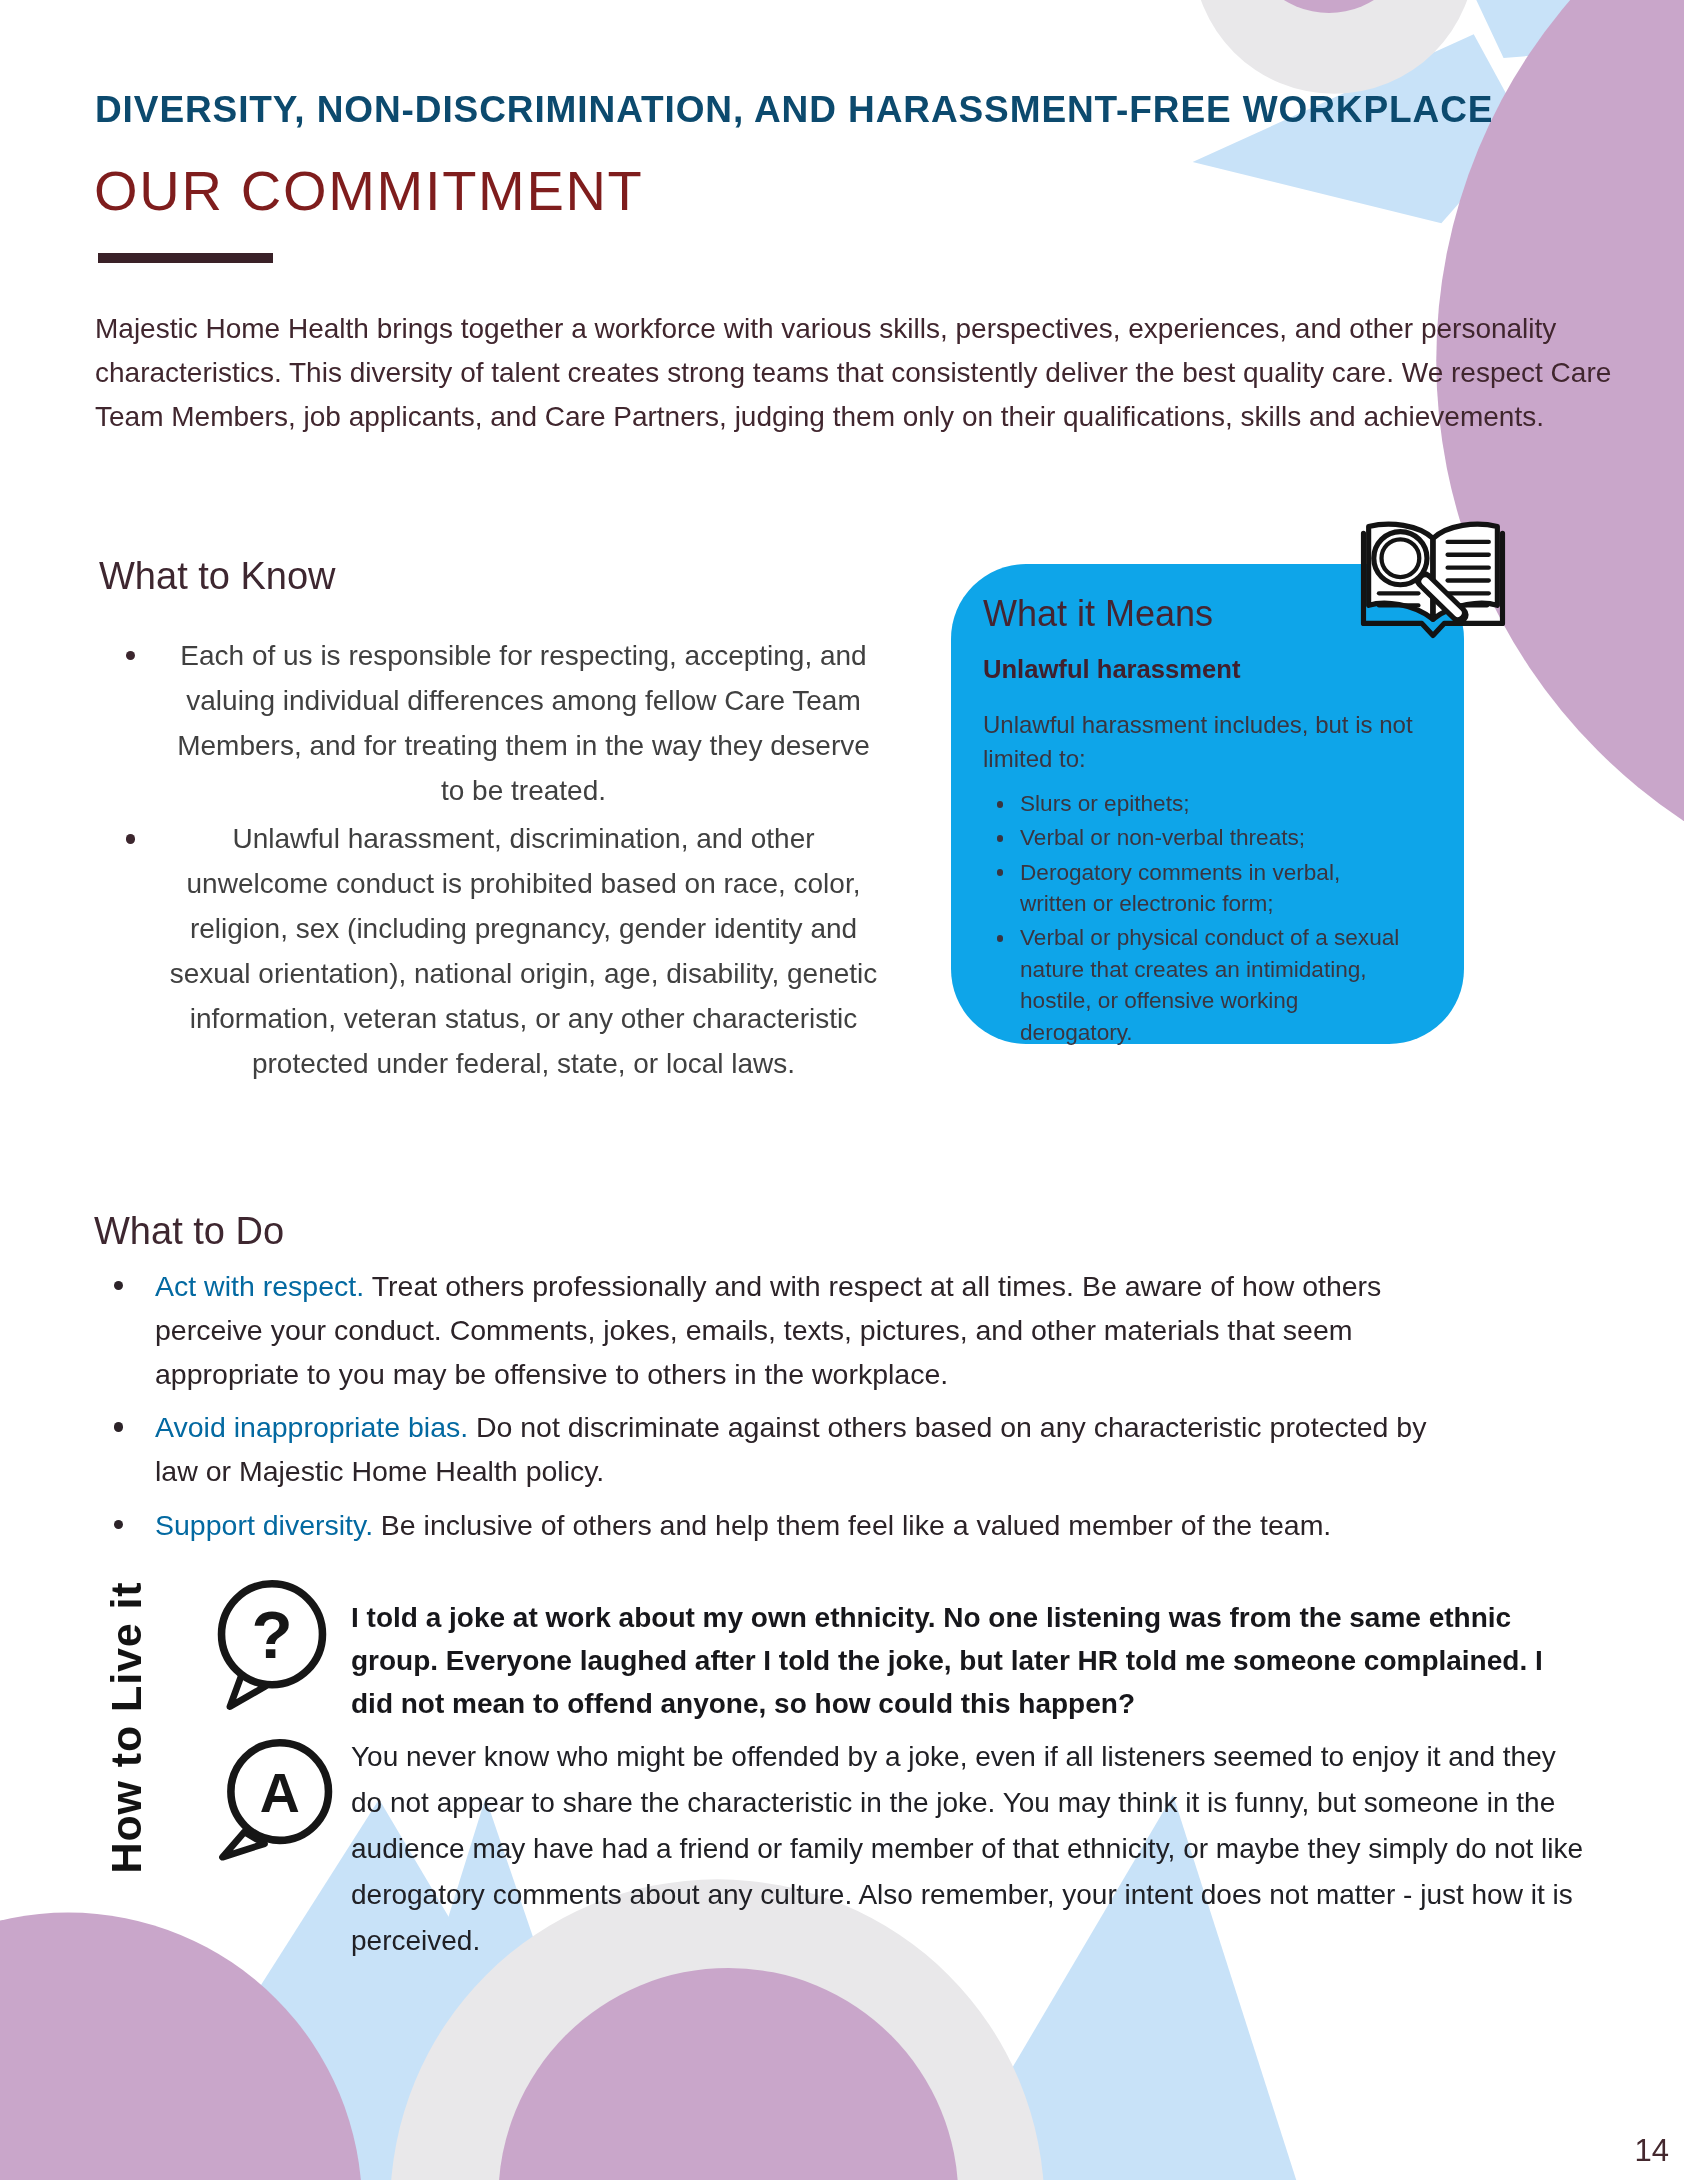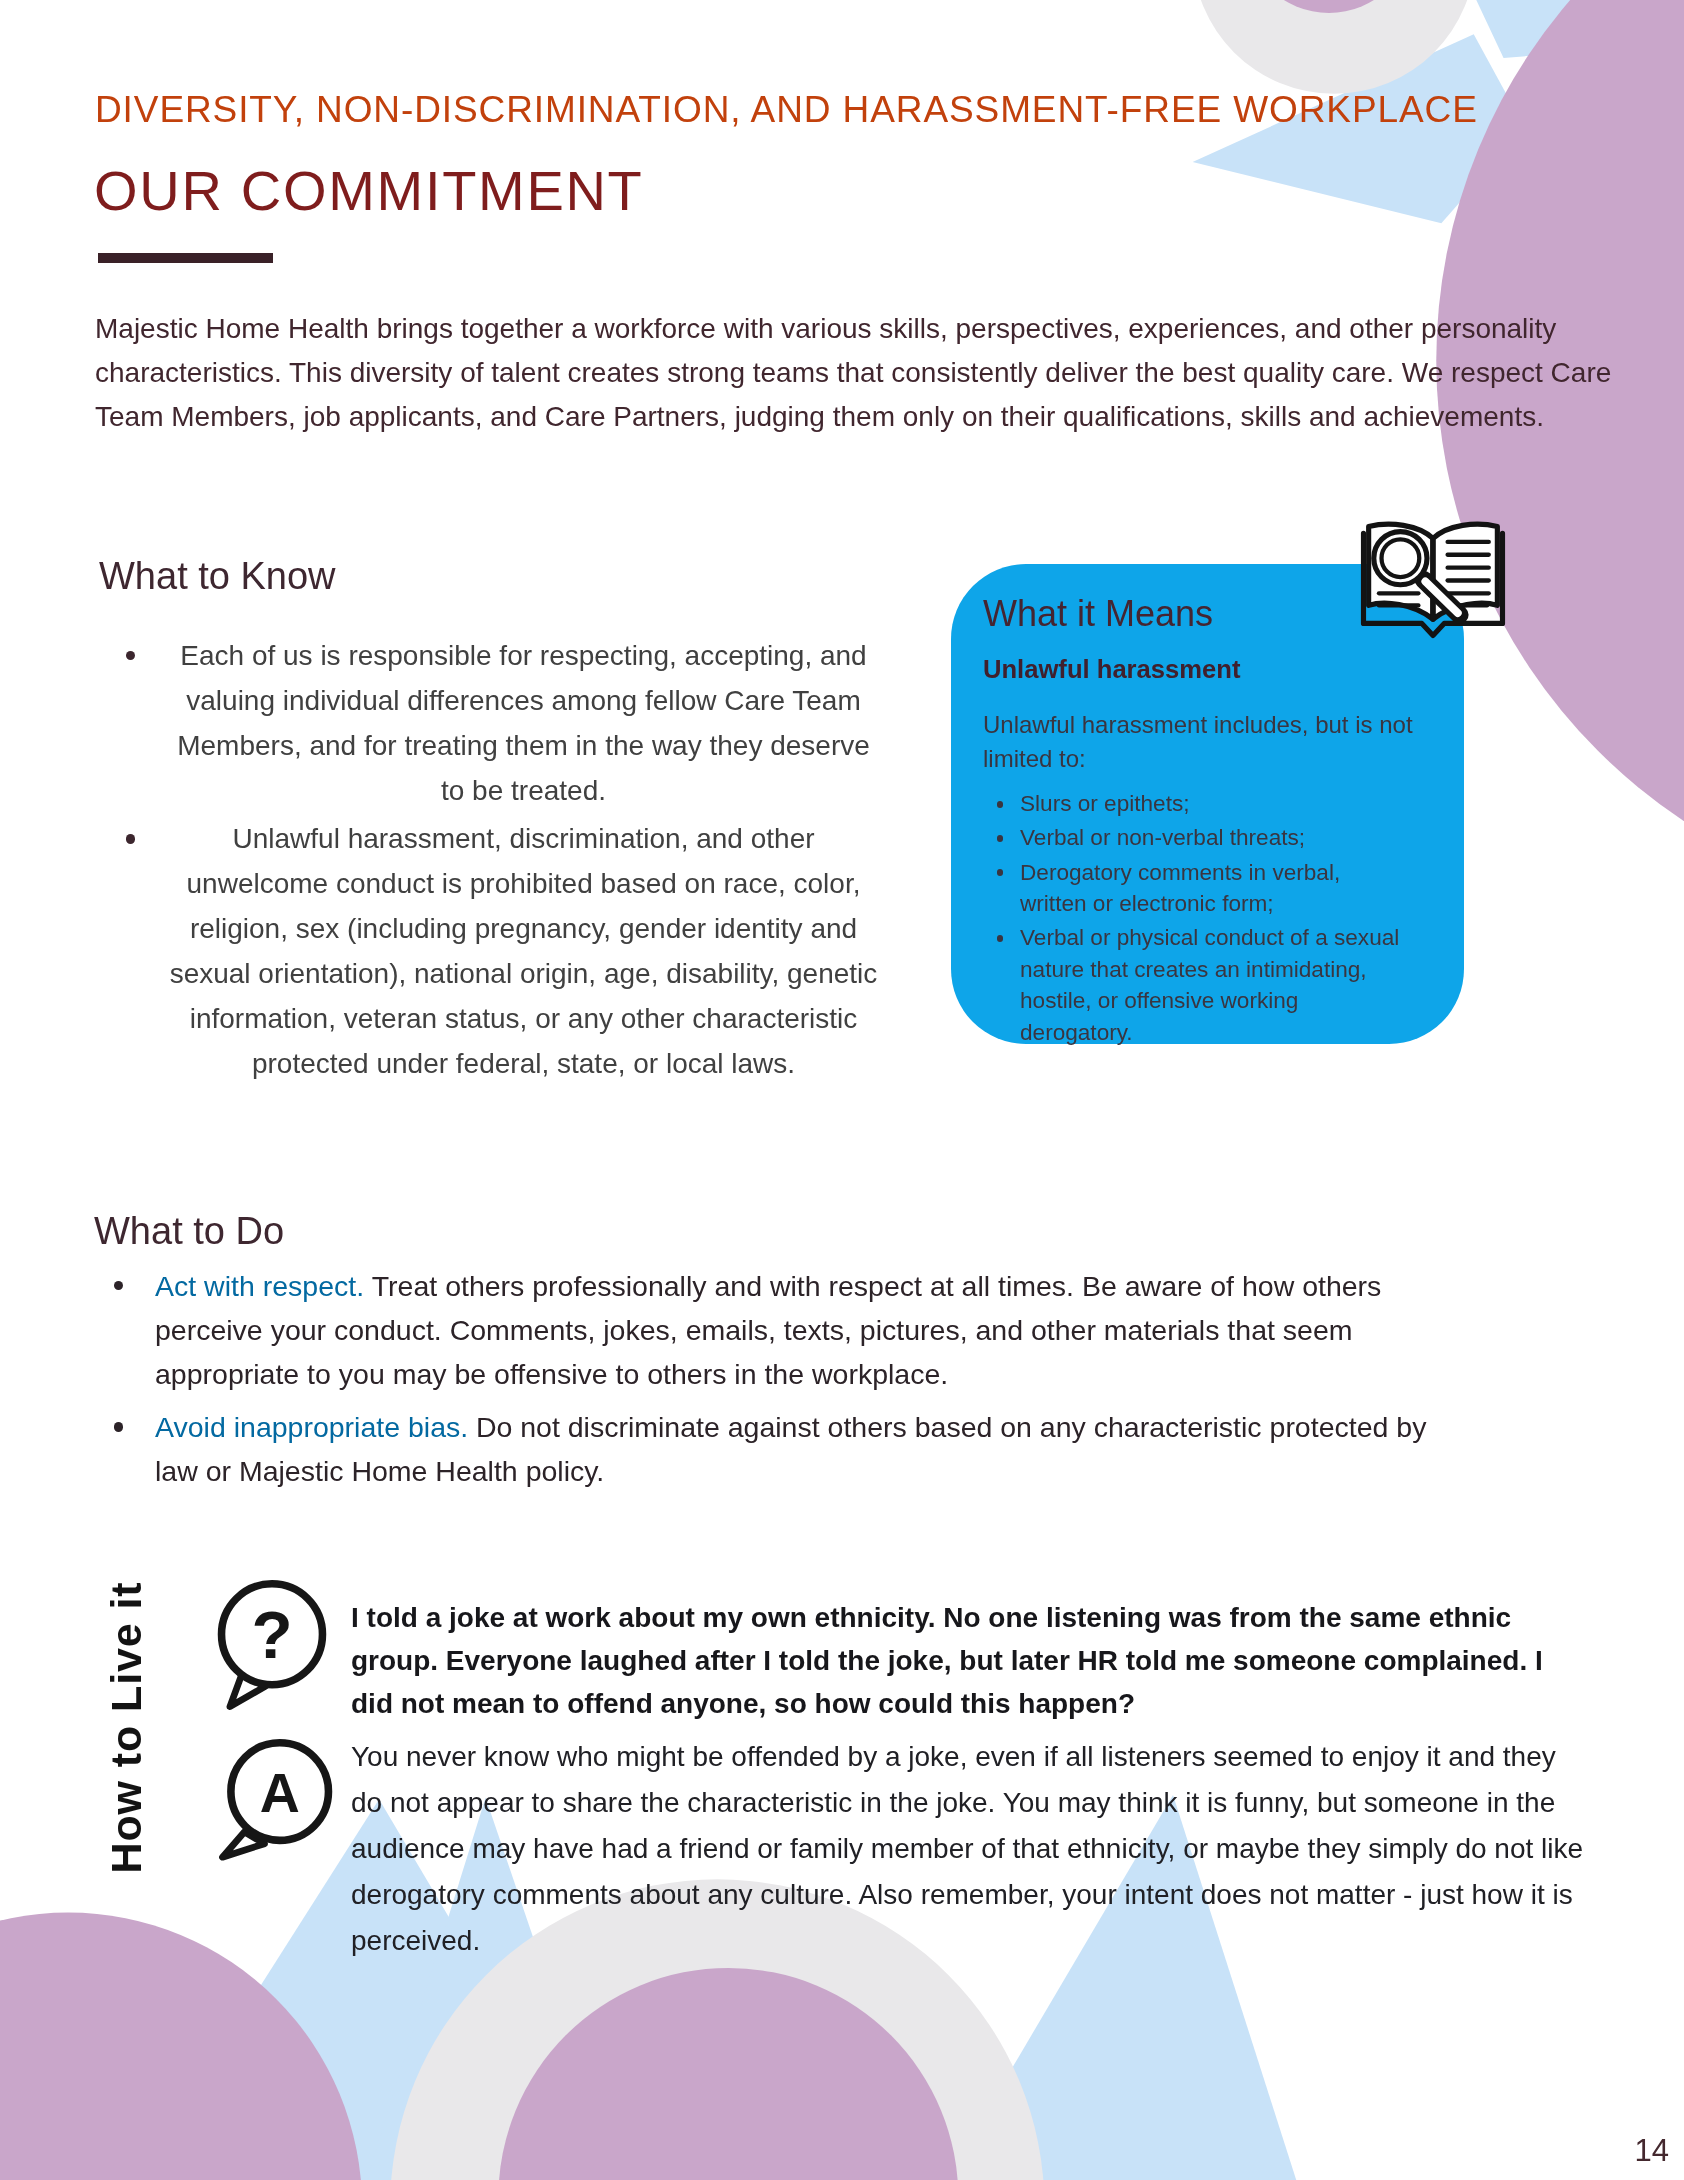--- a/index.html
+++ b/index.html
@@ -7,22 +7,22 @@
     width:1685px;height:2181px;position:relative;overflow:hidden;
     background:#ffffff;font-family:"Liberation Sans",sans-serif;
   }
   .layer{position:absolute;left:0;top:0;width:1685px;height:2181px;}
   #decor{z-index:0;}
   .content{position:absolute;z-index:2;}
 
   
   .eyebrow{
     left:95px;top:89px;width:1499px;
-    font-size:37px;font-weight:normal;letter-spacing:0.9px;
-    color:#c2410c;
+    font-size:37px;font-weight:bold;letter-spacing:0.9px;
+    color:#0c4a6e;
   }
   .title{
     left:94px;top:158px;width:1193px;
     font-size:56px;font-weight:400;letter-spacing:1.7px;
     color:#7f1d1d;
   }
   .title-rule{
     left:98px;top:253px;width:175px;height:10.2px;background:#3a2128;
   }
   .intro{
@@ -171,20 +171,21 @@
   <line x1="84" y1="80" x2="126" y2="121" stroke="#131313" stroke-width="21" stroke-linecap="round"></line>
   <line x1="86" y1="82" x2="124" y2="119" stroke="#ffffff" stroke-width="9" stroke-linecap="round"></line>
   <circle cx="57" cy="55" r="31" fill="#ffffff" stroke="#131313" stroke-width="6"></circle>
   <circle cx="57" cy="55" r="22" fill="none" stroke="#131313" stroke-width="5"></circle>
 </svg>
 
 <div class="content section-head head-do">What to Do</div>
 <ul class="content do-list">
   <li><span class="do-lead">Act with respect.</span><span>Treat others professionally and with respect at all times. Be aware of how others perceive your conduct. Comments, jokes, emails, texts, pictures, and other materials that seem appropriate to you may be offensive to others in the workplace.</span></li>
   <li><span class="do-lead">Avoid inappropriate bias.</span><span>Do not discriminate against others based on any characteristic protected by law or Majestic Home Health policy.</span></li>
+  <li><span class="do-lead">Support diversity.</span><span>Be inclusive of others and help them feel like a valued member of the team.</span></li>
 </ul>
 
 <div class="content live-label">How to Live it</div>
 
 <svg class="content q-bubble" viewBox="0 0 160 170" aria-hidden="true">
   <path d="M44,122 L30,160 L72,136 Z" fill="#ffffff" stroke="#161616" stroke-width="8" stroke-linejoin="round"></path>
   <circle cx="80" cy="74" r="60" fill="#ffffff" stroke="#161616" stroke-width="9"></circle>
   <text x="80" y="102" text-anchor="middle" font-family="Liberation Sans, sans-serif" font-size="80" font-weight="bold" fill="#161616">?</text>
 </svg>
 <div class="content q-text">I told a joke at work about my own ethnicity. No one listening was from the same ethnic group. Everyone laughed after I told the joke, but later HR told me someone complained. I did not mean to offend anyone, so how could this happen?</div>

